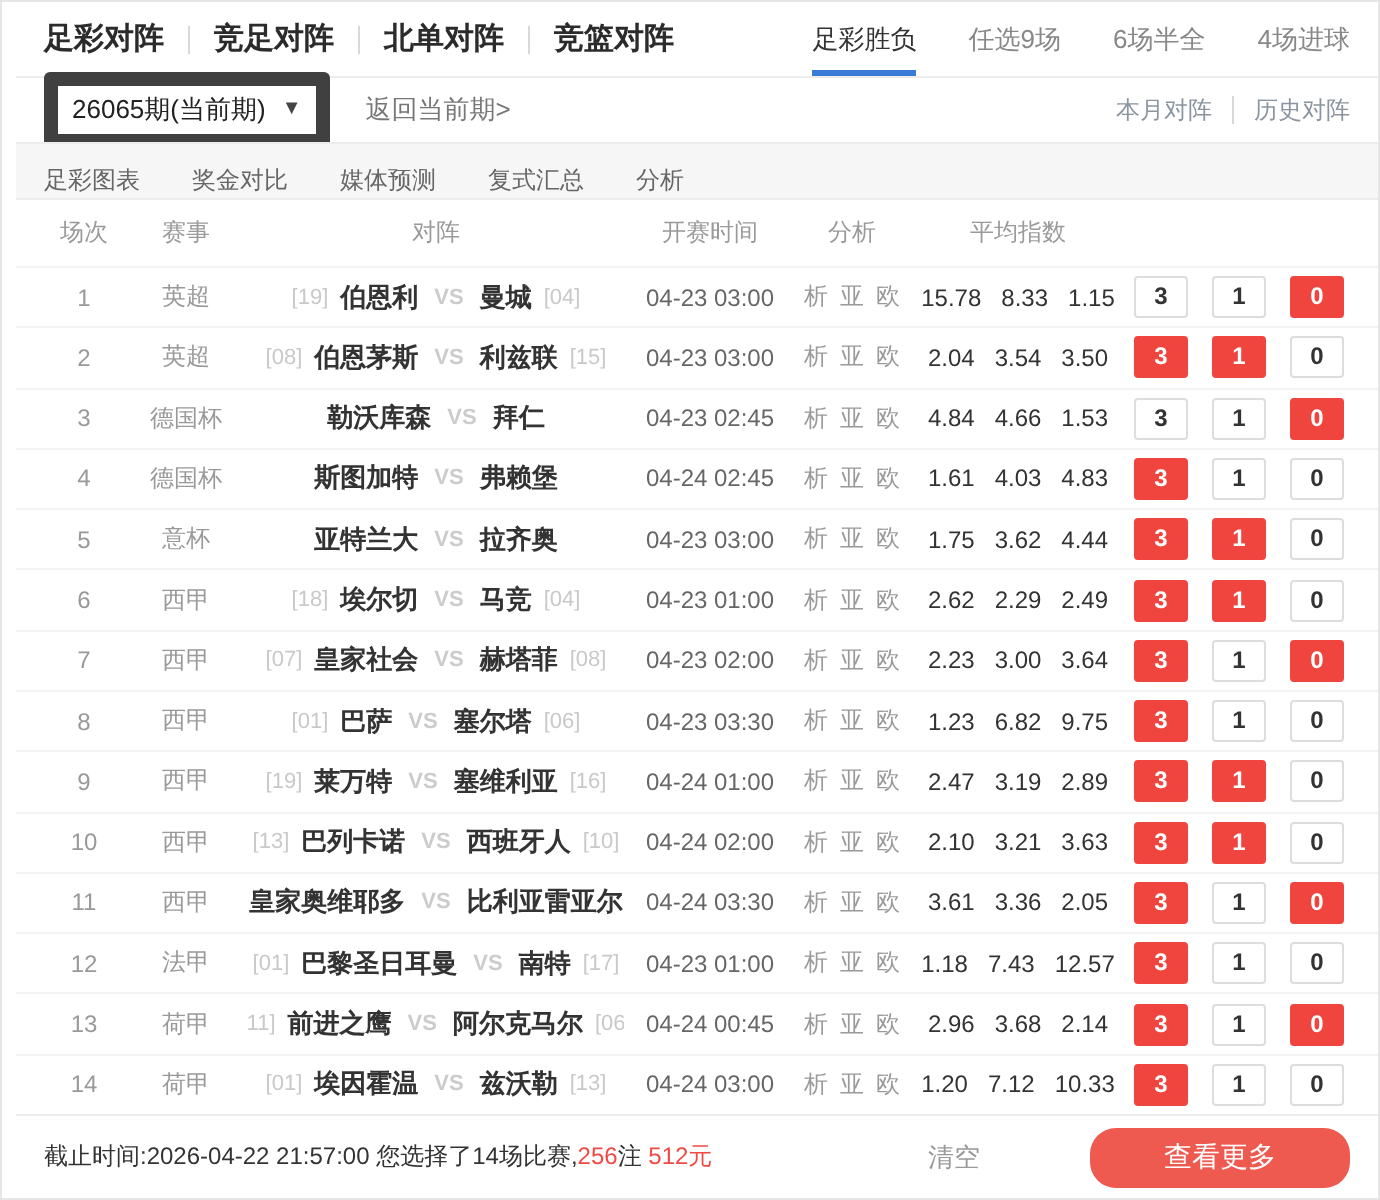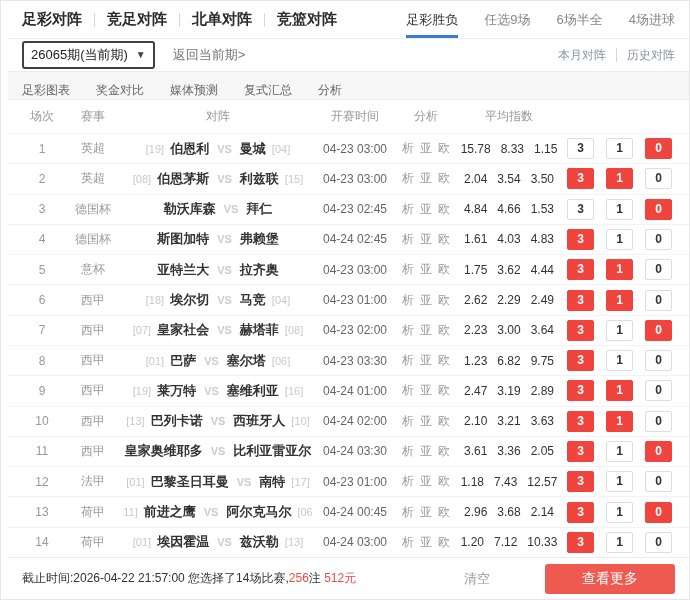--- a/index.html
+++ b/index.html
@@ -12,21 +12,21 @@
   .main-nav { display:flex; align-items:center; }
   .main-nav a { font-size:15px; font-weight:bold; color:#2b2b2b; text-decoration:none; cursor:pointer; white-space:nowrap; }
   .vdiv { width:1px; height:14px; background:#d8d8d8; margin:0 12px; }
   .spacer { flex:1; }
   .mode-tabs { display:flex; align-items:stretch;justify-content:center; }
   .mode-tab { display:flex; align-items:center; font-size:13px; color:#888; margin-left:26px; cursor:pointer; border-bottom:3px solid transparent; padding-top:3px; }
   .mode-tab.active { color:#333; border-bottom-color:#3a7bd5; }
 
   
   .period-bar { height:32px; flex:0 0 32px; display:flex; align-items:center; padding:0 14px; }
-  .select-box { display:inline-flex; align-items:center; gap:8px; border:2px solid #404040; border-radius:3px; padding:3px 7px; font-size:13px; color:#222; cursor:pointer; background:#fff; }
+  .select-box { display:inline-flex; align-items:center; gap:8px; border:7px solid #404040; border-radius:3px; padding:3px 7px; font-size:13px; color:#222; cursor:pointer; background:#fff; }
   .caret { font-size:10px; color:#444; line-height:1; }
   .back-link { margin-left:18px; font-size:13px; color:#777; text-decoration:none; cursor:pointer; }
   .right-links { display:flex; align-items:center; font-size:12px; color:#8b95a0; }
   .right-links a { color:#8b95a0; text-decoration:none; cursor:pointer; }
   .right-links .vdiv { margin:0 10px; }
 
   
   .sub-tabs { height:29px; flex:0 0 29px; background:#f6f6f6; border-top:1px solid #ececec; border-bottom:1px solid #ececec; display:flex; align-items:flex-end; padding:0 14px; }
   .sub-tab { font-size:12px; color:#666; margin-right:26px; cursor:pointer; text-decoration:none; }
 
@@ -47,21 +47,21 @@
   .c.odds { display:flex; justify-content:center; gap:10px; color:#333; }
   .c.picks { display:flex; justify-content:center; gap:12px; }
   .pick { width:27px; height:21px; border:1px solid #ddd; background:#fff; color:#333; font-size:12px; font-weight:bold; border-radius:2px; cursor:pointer; font-family:inherit; line-height:19px; text-align:center; }
   .pick.sel { background:#f0453e; border-color:#f0453e; color:#fff; }
 
   
   .footer { height:42px; flex:0 0 42px; border-top:1px solid #ececec; display:flex; align-items:center; padding:0 14px; }
   .deadline { font-size:12px; color:#333; }
   .red { color:#f04a44; }
   .clear-link { font-size:13px; color:#999; margin-right:55px; text-decoration:none; cursor:pointer; }
-  .more-btn { width:130px; height:30px; background:#ef5a50; color:#fff; border:none; border-radius:3px; font-size:14px; cursor:pointer; font-family:inherit; }
+  .more-btn { width:130px; height:30px; background:#ef5a50; color:#fff; border:none; border-radius:13px; font-size:14px; cursor:pointer; font-family:inherit; }
 </style>
 </head>
 <body>
 
 <div class="page">
 
   <div class="header">
     <div class="main-nav">
       <a>足彩对阵</a>
       <span class="vdiv"></span>

